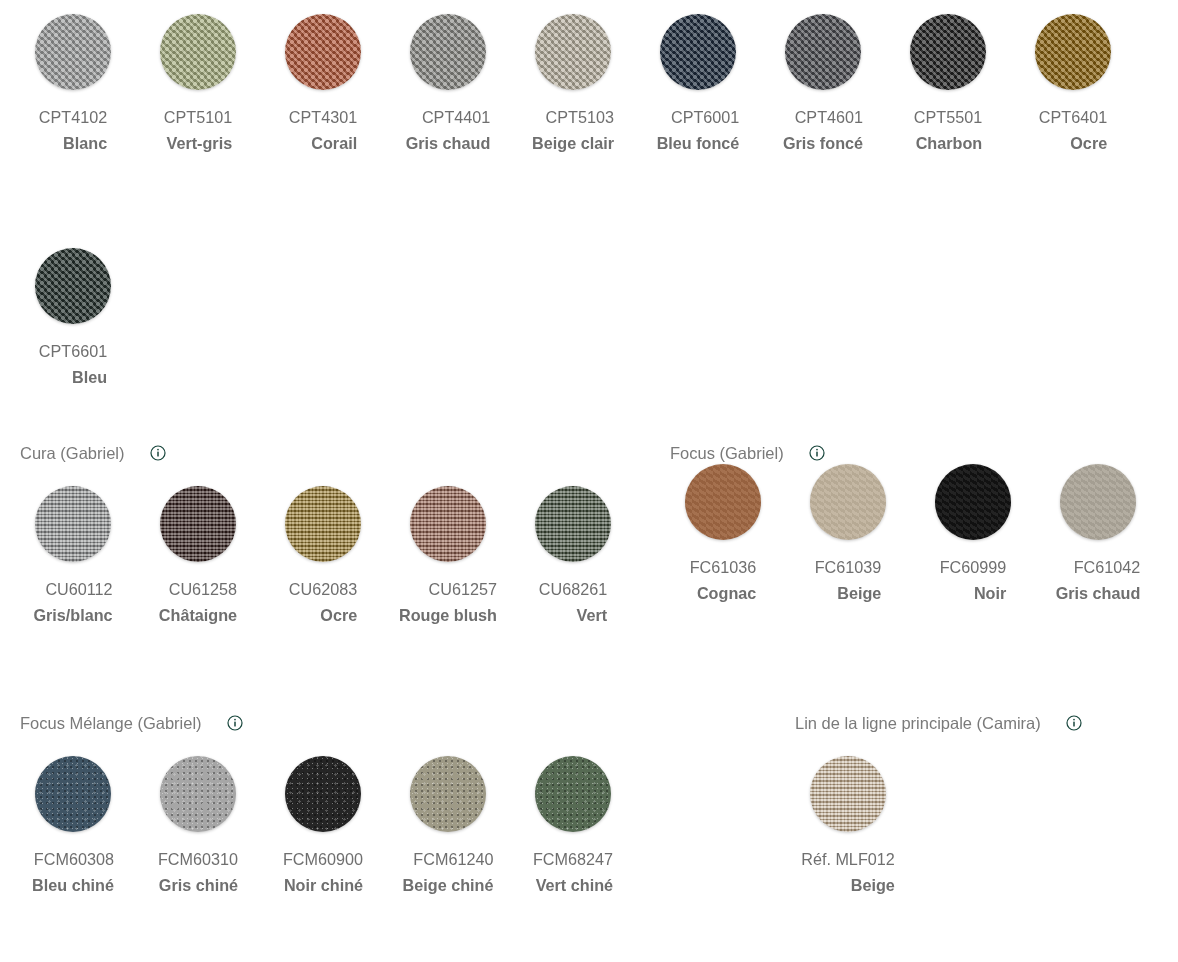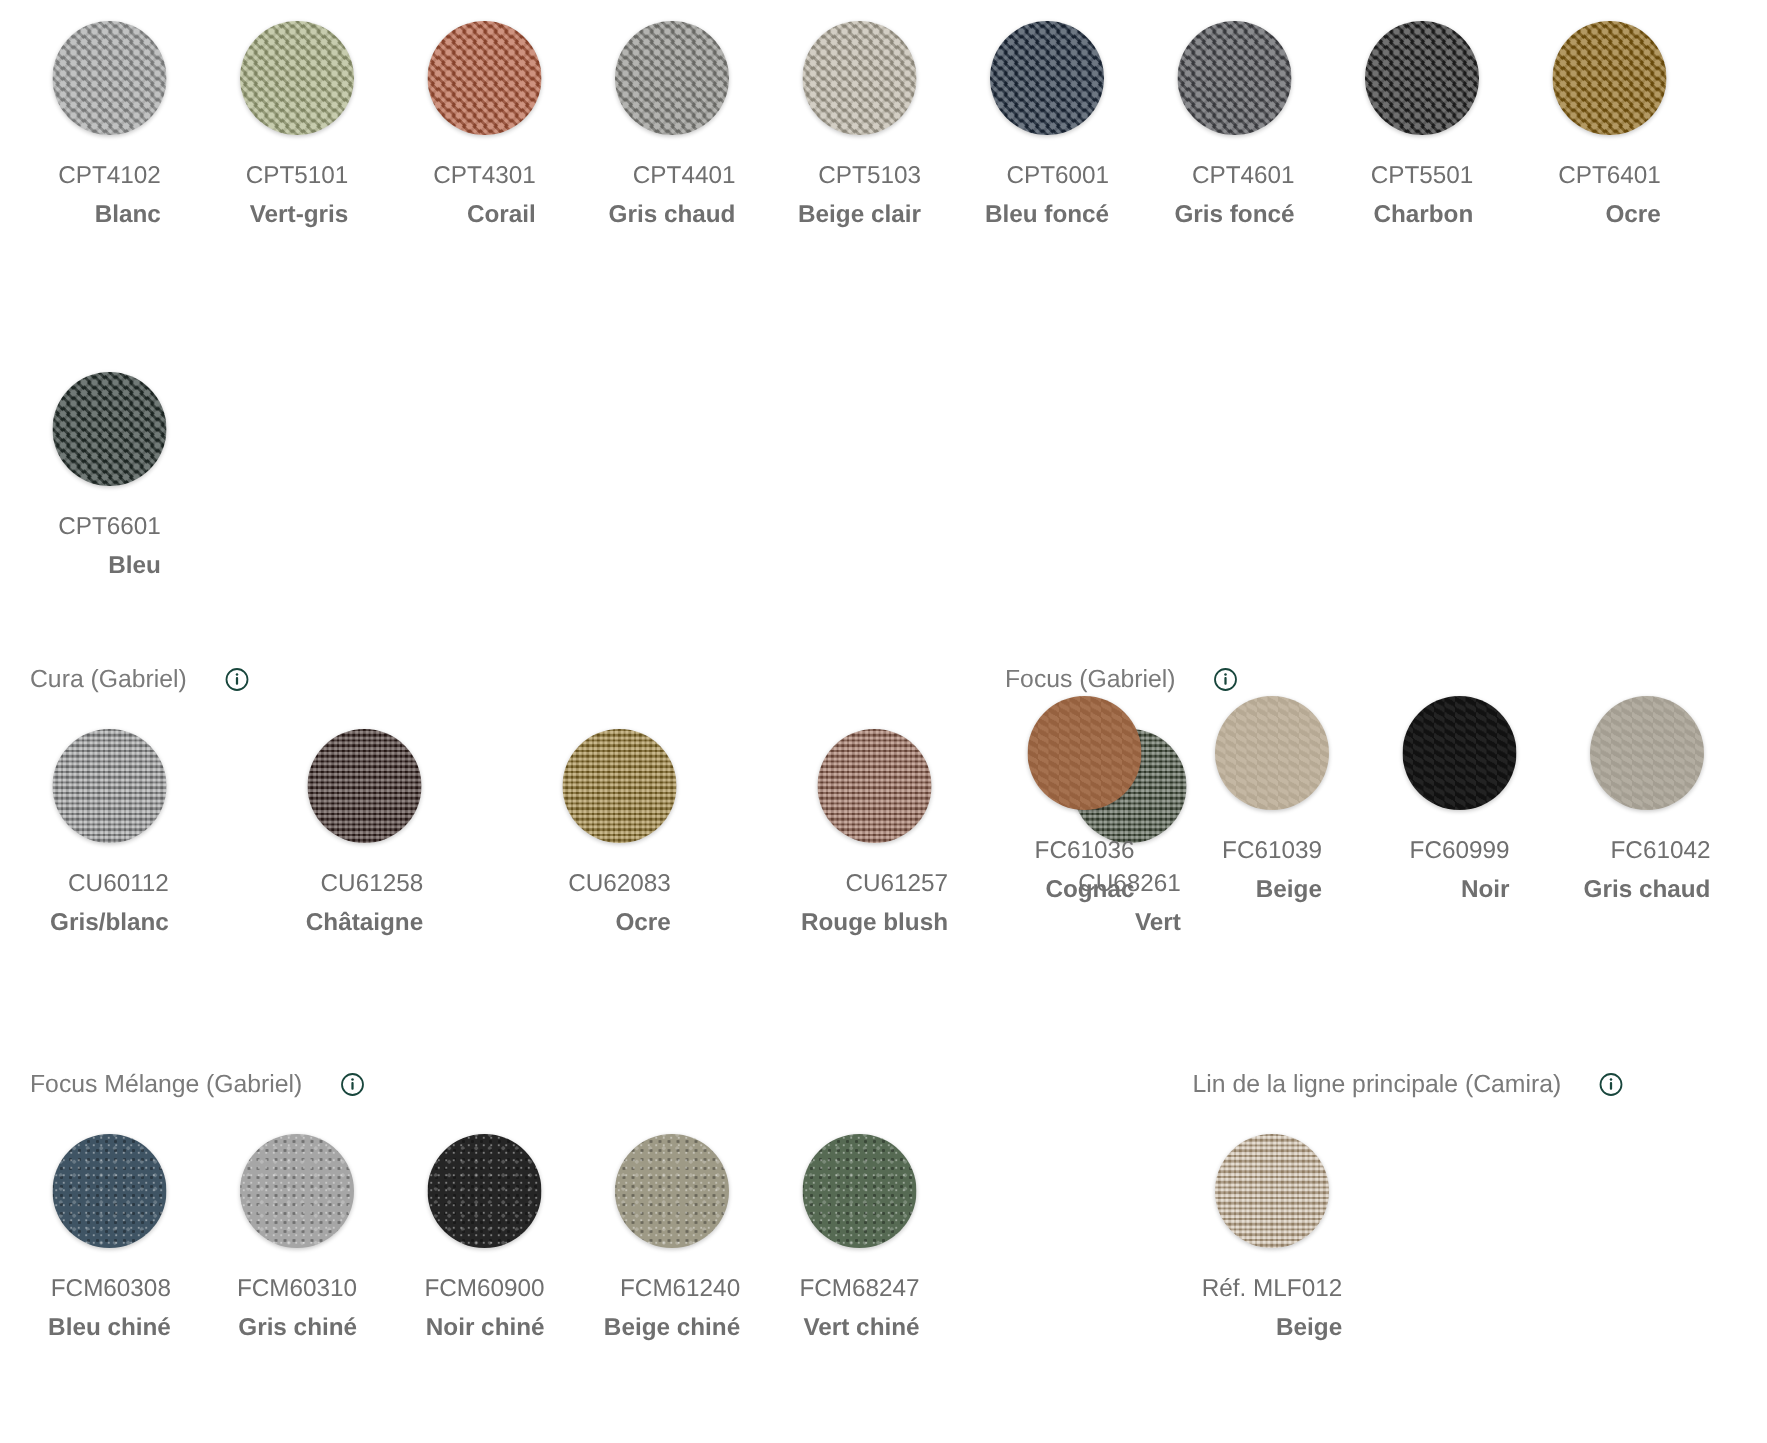--- a/index.html
+++ b/index.html
@@ -183,21 +183,21 @@
     <span>Cura (Gabriel)</span>
     <span class="info-icon">
       <svg viewBox="0 0 16 16" width="16" height="16" aria-hidden="true">
         <circle cx="8" cy="8" r="7" fill="none" stroke="#18463c" stroke-width="1.2"></circle>
         <circle cx="8" cy="4.6" r="0.85" fill="#18463c"></circle>
         <rect x="7.25" y="6.4" width="1.5" height="5.1" rx="0.6" fill="#18463c"></rect>
       </svg>
     </span>
   </div>
 
-  <div class="block swatch-row" style="top:486px;gap:45px;">
+  <div class="block swatch-row" style="top:486px;">
       <div class="swatch-cell">
         <div class="swatch-disc tex-basket" style="background-color: rgb(154, 155, 156);"></div>
         <div class="swatch-label">
           <span class="code">CU60112</span>
           <span class="name">Gris/blanc</span>
         </div>
       </div>
       <div class="swatch-cell">
         <div class="swatch-disc tex-basket" style="background-color: rgb(53, 32, 28);"></div>
         <div class="swatch-label">

